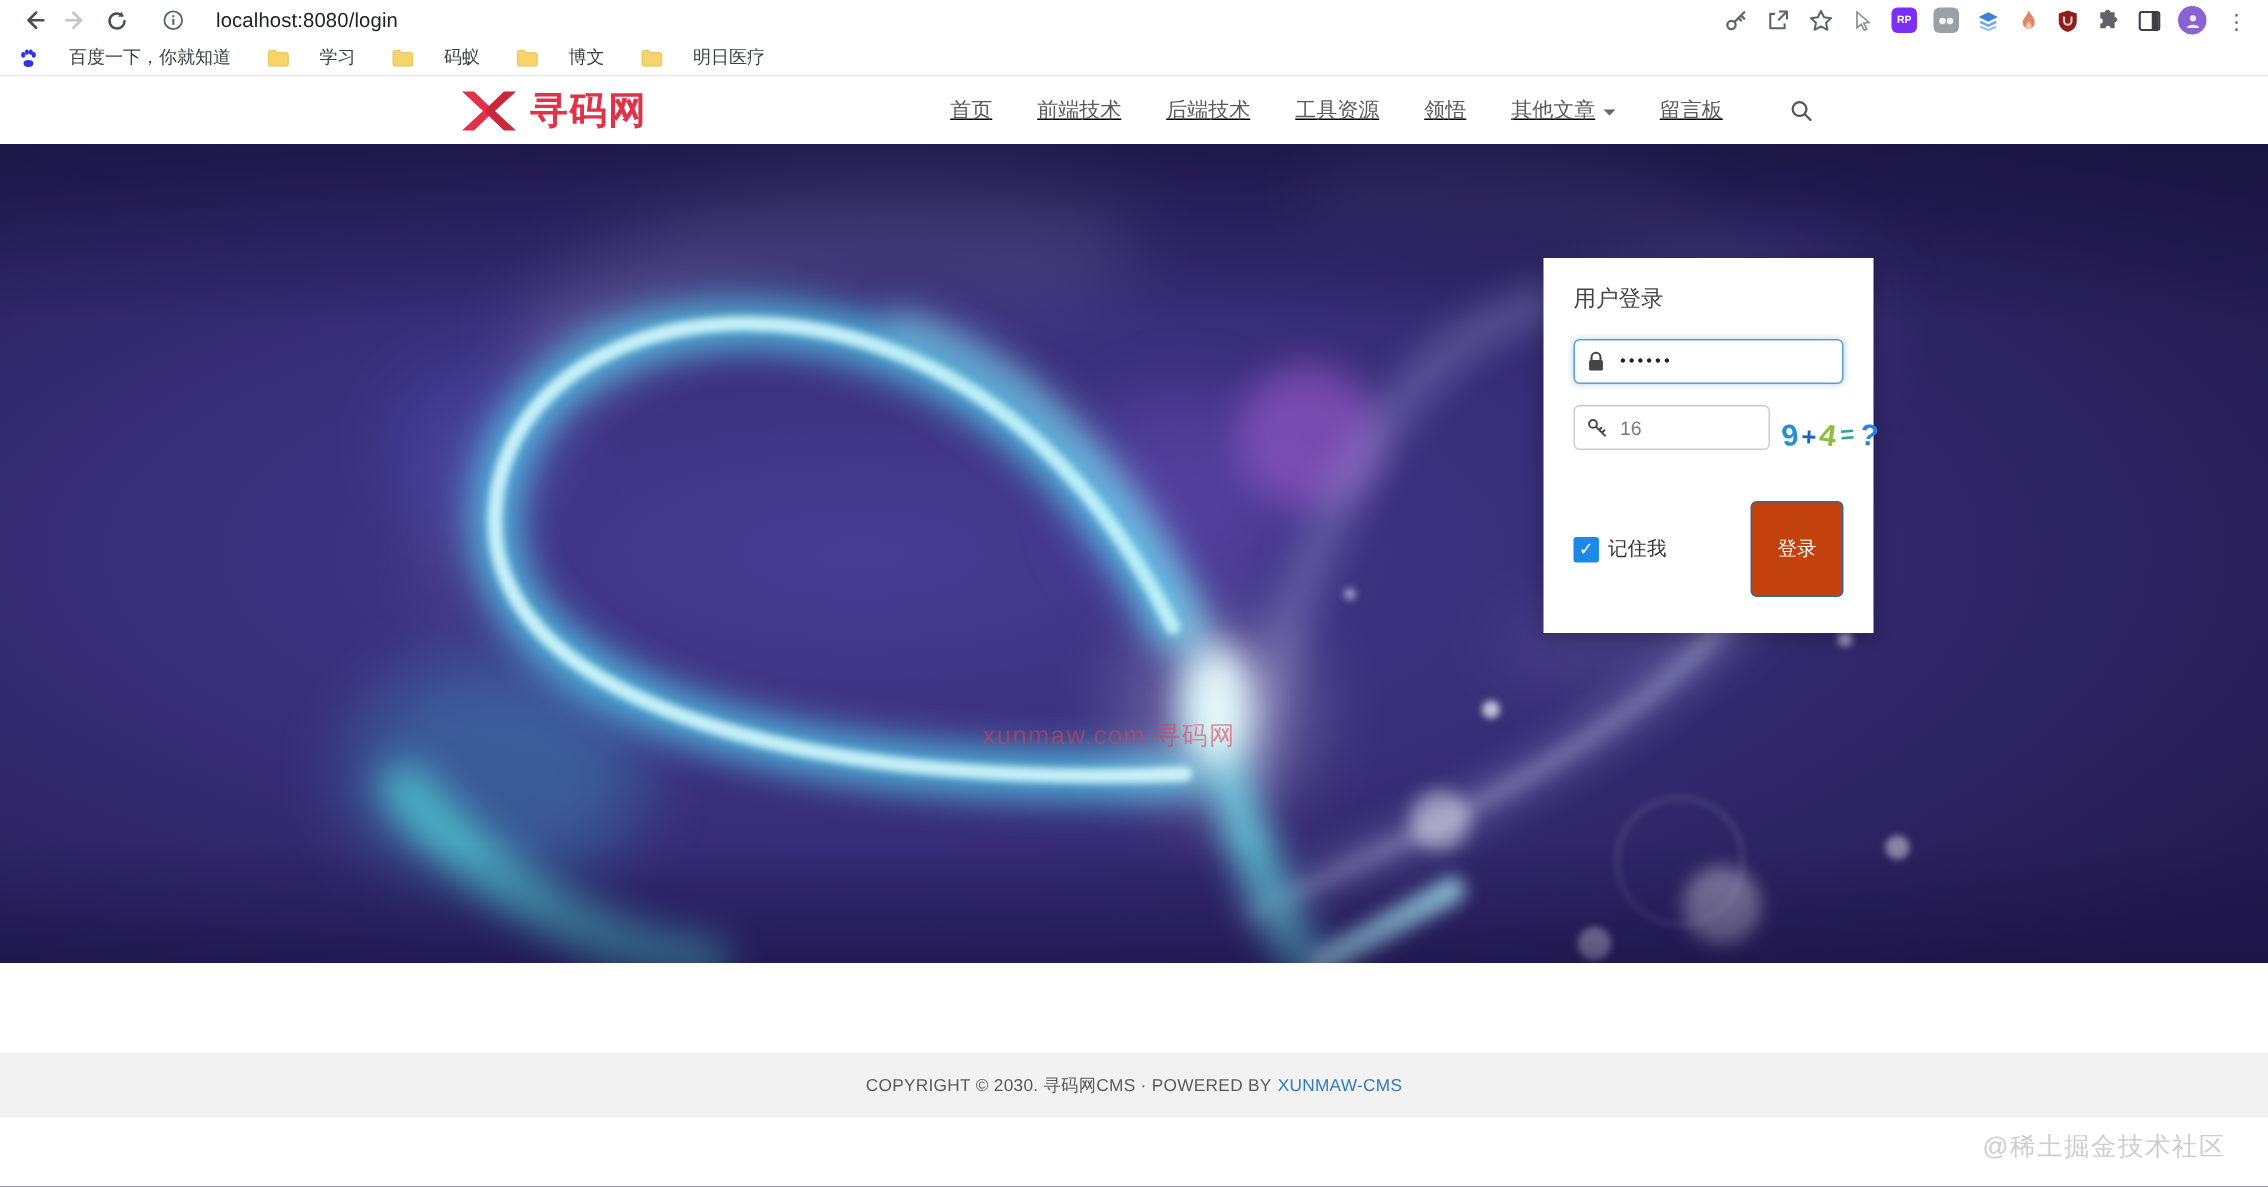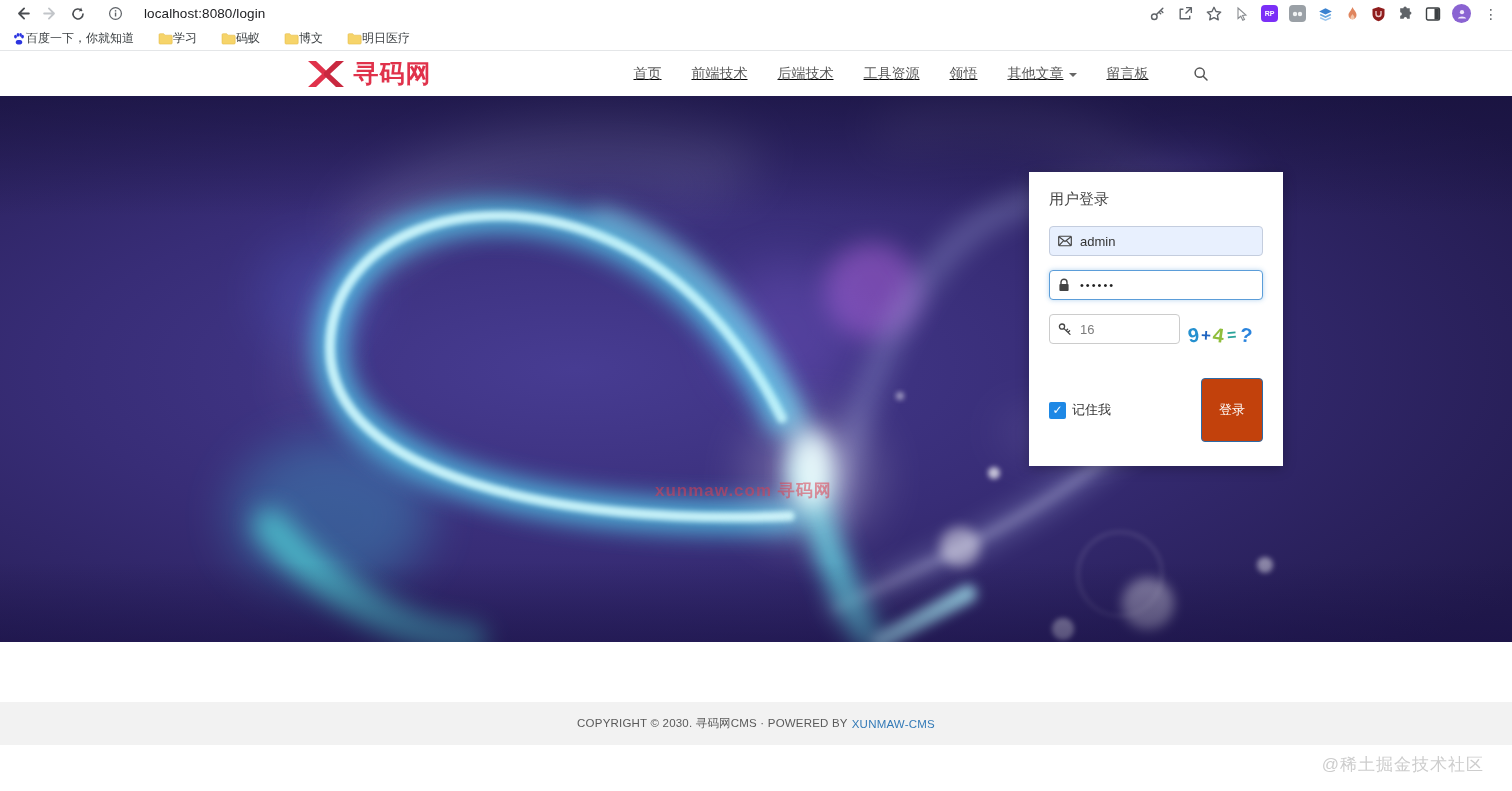--- a/index.html
+++ b/index.html
@@ -21,44 +21,44 @@
   .chrome-spacer{ flex:1 1 auto;}
   .chrome-right{ display:flex; align-items:center; gap:11px; padding-right:2px;}
   .ext-chip{ width:17px;height:17px;border-radius:4px; display:flex;align-items:center;justify-content:center; font-size:7px;font-weight:bold;color:#fff; flex:0 0 auto;}
   .dots{ font-size:14px;color:#5f6368; line-height:1; padding:0 2px;}
   .avatar-circ{ width:19px;height:19px;border-radius:50%;background:#8a63d2;display:flex;align-items:center;justify-content:center;}
 
   .bookmarks-bar{
     height:24px; display:flex; align-items:center; gap:24px;
     background:#fff; padding:0 12px; border-bottom:1px solid #e4e6e8;
   }
-  .bm{ display:flex; align-items:center; gap:0; cursor:pointer;}
+  .bm{ display:flex; align-items:center; gap:20px; cursor:pointer;}
   .bm-label{ font-size:12px; color:#3c4043;}
 
   
   .site-header{ height:45px; background:#fff; display:flex; align-items:center;}
   .header-inner{ width:905px; margin:0 auto; display:flex; align-items:center; height:100%;}
   .logo{ display:flex; align-items:center; gap:6px;text-align:right;}
   .logo-text{ font-size:25px; font-weight:bold; color:#e0324b; letter-spacing:1px;}
   .main-nav{ margin-left:auto; display:flex; align-items:center; gap:30px;text-decoration:underline;}
   .nav-item{ font-size:14px; color:#5a5a5a; cursor:pointer; display:flex; align-items:center; gap:5px; white-space:nowrap;}
   .caret{ width:0;height:0;border-left:4px solid transparent;border-right:4px solid transparent;border-top:4px solid #666; margin-top:2px;}
   .nav-search{ margin-left:14px; display:flex; align-items:center;}
 
   
   .hero{ position:relative; height:546px; overflow:hidden; background:#2c2263;}
   .hero svg.art{ position:absolute; inset:0; display:block;}
   .hero-watermark{
-    position:absolute; left:655px; top:383px; font-size:17px; font-weight:bold;
+    position:absolute; left:655px; top:383px; font-size:17px; font-weight:normal;
     color:rgba(222,62,78,.55); letter-spacing:1px; white-space:nowrap;
   }
 
   
   .login-card{
-    position:absolute; left:1029px; top:76px; width:254px;
+    position:absolute; left:1029px; top:76px; width:220px;
     background:#fff; box-shadow:0 2px 12px rgba(0,0,0,.28);
     padding:18px 20px 24px 20px;
   }
   .login-title{ font-size:15px; color:#454545; margin-bottom:17px;}
   .field{ position:relative; margin-bottom:14px;}
   .field .f-icon{ position:absolute; left:9px; top:50%; transform:translateY(-50%); display:flex;}
   .field input{
     width:100%; height:30px; border:1px solid #cccccc; border-radius:4px;
     padding:0 8px 0 30px; font-size:13px; color:#333; outline:none;
     font-family:"Liberation Sans","DejaVu Sans",sans-serif; background:#fff;
@@ -326,29 +326,20 @@
     <circle cx="1120" cy="478" r="42" stroke="#ffffff" stroke-width="3" fill="none" opacity=".12" filter="url(#b3)"></circle>
     <rect width="1512" height="120" fill="url(#topShade)"></rect>
     <rect y="466" width="1512" height="80" fill="url(#botShade)"></rect>
   </svg>
 
   <span class="hero-watermark">xunmaw.com 寻码网</span>
 
   <div class="login-card">
     <div class="login-title">用户登录</div>
 
-    <div class="field autofill">
-      <span class="f-icon">
-        <svg width="14" height="11" viewBox="0 0 14 11">
-            <rect x="0.7" y="0.7" width="12.6" height="9.6" rx="1" stroke="#444" stroke-width="1.2" fill="none"></rect>
-            <path d="M1 1.2 L7 6 L13 1.2 M1 10 L5.4 5.4 M13 10 L8.6 5.4" stroke="#444" stroke-width="1.1" fill="none"></path>
-          </svg>
-      </span>
-      <input type="text" value="admin" style="">
-    </div>
 
     <div class="field focused pwd">
       <span class="f-icon">
         <svg width="12" height="14" viewBox="0 0 12 14">
             <path d="M3 6 V4.2 A3 3 0 0 1 9 4.2 V6" stroke="#444" stroke-width="1.4" fill="none"></path>
             <rect x="1.4" y="6" width="9.2" height="7" rx="1" fill="#444"></rect>
           </svg>
       </span>
       <input type="text" value="••••••" style="">
     </div>

